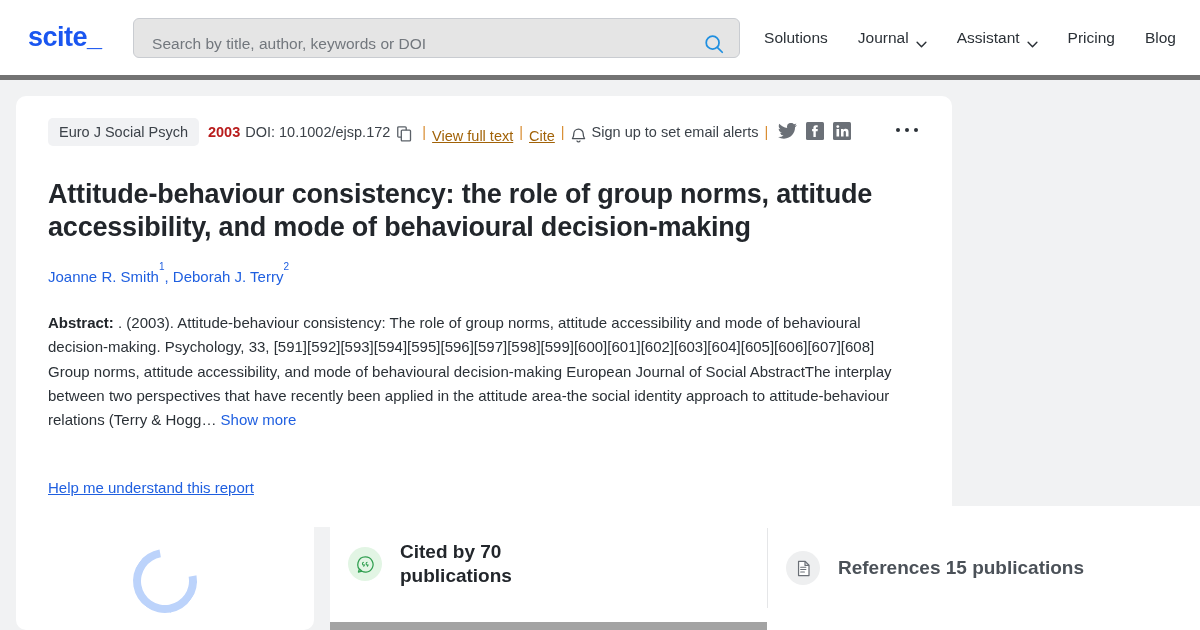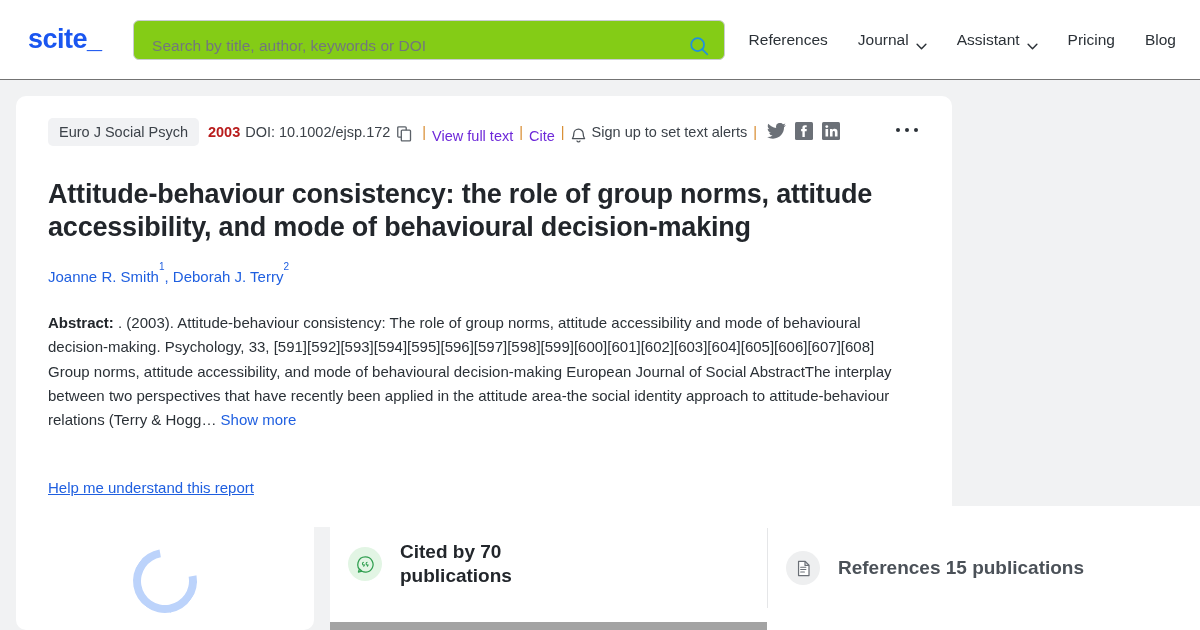--- a/index.html
+++ b/index.html
@@ -8,35 +8,35 @@
     width:1200px; height:630px; overflow:hidden;
     background:#f1f2f3;
     font-family:"Liberation Sans", sans-serif;
     color:#2b3137;
     -webkit-font-smoothing:antialiased;
   }
 
   
   .header {
     height:80px; background:#ffffff;
-    border-bottom:1px solid #737373;
+    border-bottom:5px solid #737373;
     display:flex; align-items:center;
     padding:0 24px 0 28px;
     position:relative;
   }
   .logo {
     font-size:27px; font-weight:700; letter-spacing:-0.5px;
     color:#1a56f0; margin-right:32px; cursor:pointer;
     line-height:1; white-space:nowrap;
   }
   .logo .us { letter-spacing:-1px; }
   .search-wrap {
     width:638px; height:40px;
     border:1px solid #c9ccd1; border-radius:6px;
-    background:#84cc16; display:flex; align-items:center;
+    background:#e5e5e5; display:flex; align-items:center;
     padding:12px 14px 0 16px;
   }
   .search-input {
     flex:1; border:0; outline:0; background:transparent;
     font-family:"Liberation Sans", sans-serif;
     font-size:15.5px; color:#333;
   }
   .search-input::placeholder { color:#72777d; }
   .search-icon { width:22px; height:22px; flex:0 0 22px; cursor:pointer; }
 
@@ -61,21 +61,21 @@
   }
   .journal-pill {
     background:#f1f2f4; border-radius:5px;
     padding:6px 11px; font-size:14.5px; color:#3c4249;
     margin-right:9px; white-space:nowrap; cursor:pointer;
   }
   .year { font-weight:700; color:#b91c1c; margin-right:5px; }
   .doi { color:#3c4249; white-space:nowrap; }
   .copy-icon { width:15px; height:16px; margin:0 4px 0 7px; cursor:pointer; position:relative; top:2px;}
   .sep { color:#d88b2e; margin:0 6px; font-weight:400; }
-  .lnk { color:#6d28d9; cursor:pointer; white-space:nowrap;margin-top:8px; }
+  .lnk { color:#a16207; text-decoration:underline; cursor:pointer; white-space:nowrap;margin-top:8px; }
   .bell { width:15px; height:17px; margin-right:6px; position:relative; top:3px; }
   .alerts { color:#3c4249; white-space:nowrap; cursor:pointer; }
   .socials { display:flex; align-items:center; gap:9px; margin-left:4px; }
   .soc { cursor:pointer; display:block; }
 
   .kebab {
     position:absolute; right:28px; top:26px;
     display:flex; gap:5px; cursor:pointer; padding:6px;
   }
   .kebab i { width:4px; height:4px; border-radius:50%; background:#2b3137; display:block; }
@@ -151,21 +151,21 @@
     <span class="search-icon">
       <svg viewBox="0 0 24 24" width="22" height="22" fill="none" stroke="#1f8fe0" stroke-width="1.9" stroke-linecap="round">
         <circle cx="10.5" cy="10.5" r="7"></circle>
         <line x1="15.6" y1="15.6" x2="21" y2="21"></line>
       </svg>
     </span>
   </div>
 
   <div class="nav">
     <div class="nav-item">
-      <span>References</span>
+      <span>Solutions</span>
     </div>
     <div class="nav-item">
       <span>Journal</span>
       <span class="caret">
         <svg viewBox="0 0 12 8" width="11" height="7" fill="none" stroke="#2b3137" stroke-width="1.7" stroke-linecap="round" stroke-linejoin="round">
             <polyline points="1,1.5 6,6.5 11,1.5"></polyline>
           </svg>
       </span>
     </div>
     <div class="nav-item">
@@ -207,21 +207,21 @@
     <span class="lnk">View full text</span>
     <span class="sep">|</span>
     <span class="lnk">Cite</span>
     <span class="sep">|</span>
     <span class="bell">
       <svg viewBox="0 0 16 18" width="15" height="17" fill="none" stroke="#4b5158" stroke-width="1.35" stroke-linecap="round" stroke-linejoin="round">
         <path d="M3 7.2a5 5 0 0 1 10 0c0 3.3 1.1 4.4 1.5 5.1H1.5C1.9 11.6 3 10.5 3 7.2Z"></path>
         <path d="M6.4 14.9a1.8 1.8 0 0 0 3.2 0"></path>
       </svg>
     </span>
-    <span class="alerts">Sign up to set text alerts</span>
+    <span class="alerts">Sign up to set email alerts</span>
     <span class="sep">|</span>
 
     <span class="socials">
       <span class="soc">
         <svg viewBox="0 0 20 17" width="19" height="16" fill="#6b7077">
           <path d="M20 2c-.7.3-1.5.6-2.4.7.8-.5 1.5-1.3 1.8-2.3-.8.5-1.7.8-2.6 1A4.1 4.1 0 0 0 9.7 5.2C6.3 5 3.3 3.4 1.3.9.9 1.6.7 2.3.7 3.2c0 1.4.7 2.7 1.8 3.4-.7 0-1.3-.2-1.9-.5v.1c0 2 1.4 3.6 3.3 4-.3.1-.7.2-1.1.2-.3 0-.5 0-.8-.1a4.1 4.1 0 0 0 3.8 2.9A8.2 8.2 0 0 1 0 14.9 11.6 11.6 0 0 0 6.3 16.7c7.5 0 11.7-6.3 11.7-11.8v-.5C18.8 3.7 19.5 2.9 20 2Z"></path>
         </svg>
       </span>
       <span class="soc">
         <svg viewBox="0 0 18 18" width="18" height="18">

